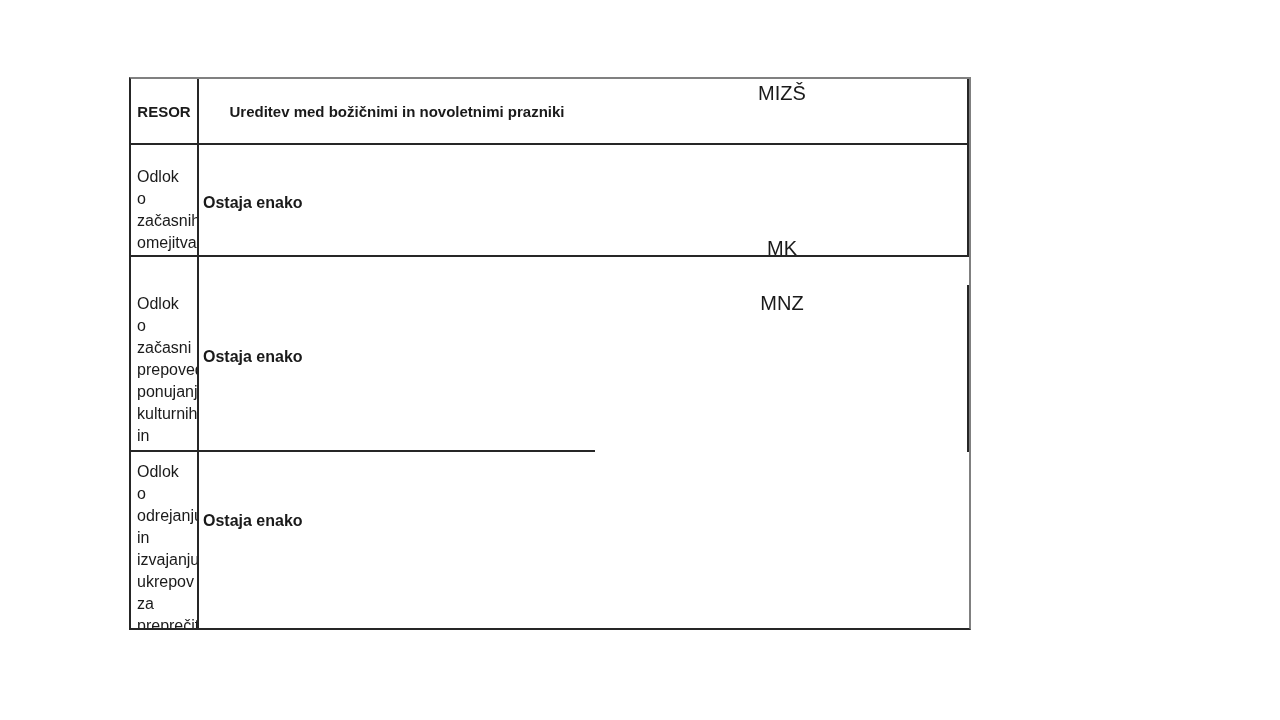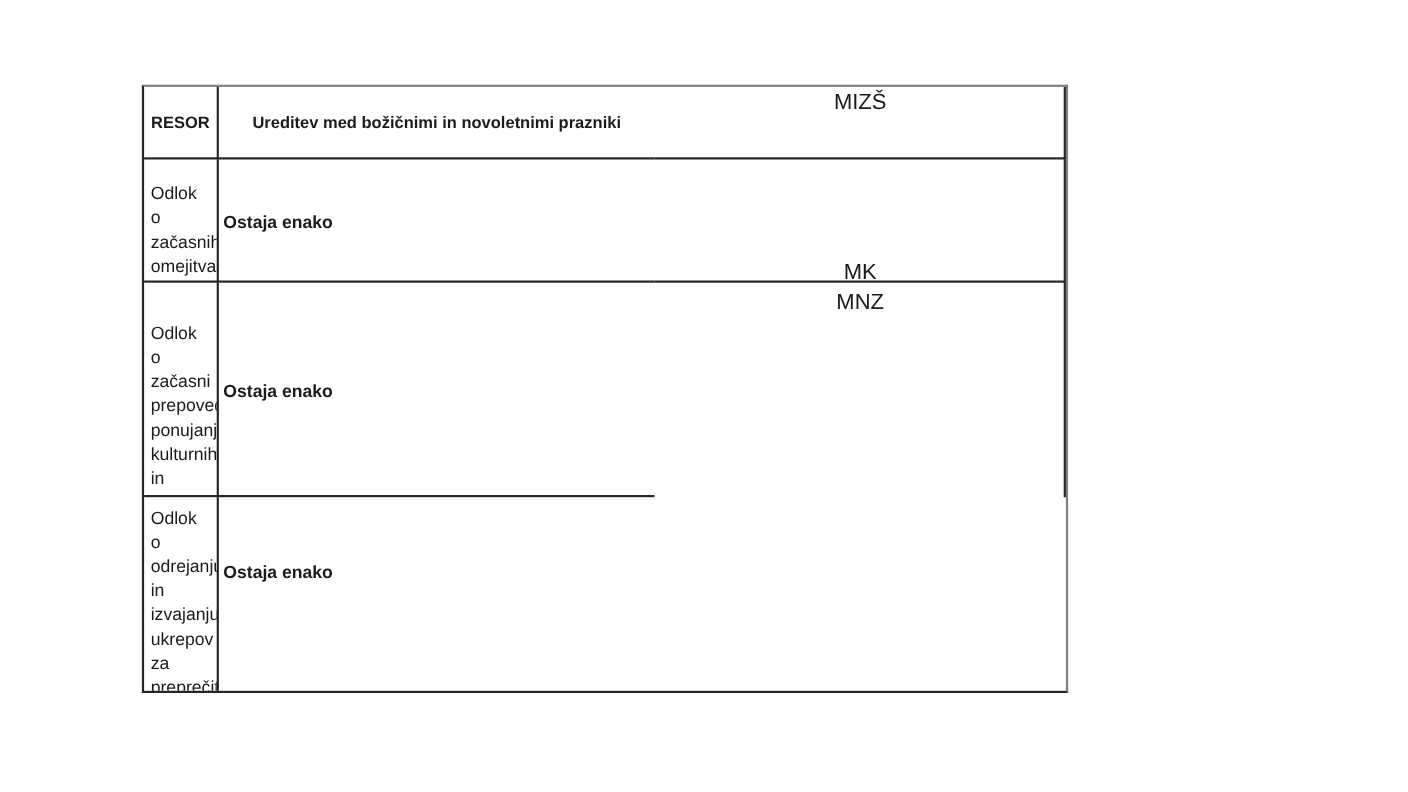--- a/index.html
+++ b/index.html
@@ -69,21 +69,21 @@
     line-height: 26px;
     padding-left: 4px;
   }
   
   .r1.resor-cell  { padding-top: 3px; }
   .r1.odlok-cell  { padding-top: 21px; }
   .r1.ostaja-cell { padding-top: 45px; }
   .r2.resor-cell  { padding-top: 92px; }
   .r2.odlok-cell  { padding-top: 36px; }
   .r2.ostaja-cell { padding-top: 87px; }
-  .r3.resor-cell  { padding-top: 7px; }
+  .r3.resor-cell  { padding-top: 7px; margin-top: 28px; }
   .r3.odlok-cell  { padding-top: 9px; }
   .r3.ostaja-cell { padding-top: 56px; }
 </style>
 </head>
 <body>
 
 <div class="decree-table">
 
   <div class="cell c1 hdr">RESOR</div>
   <div class="cell c3 hdr">Ureditev med božičnimi in novoletnimi prazniki</div>

